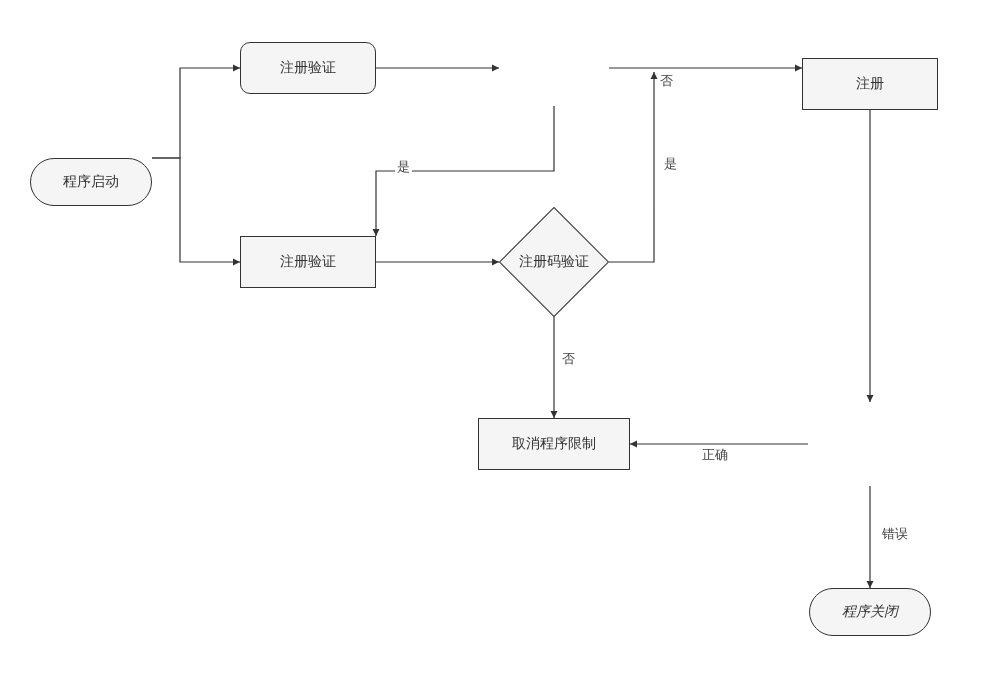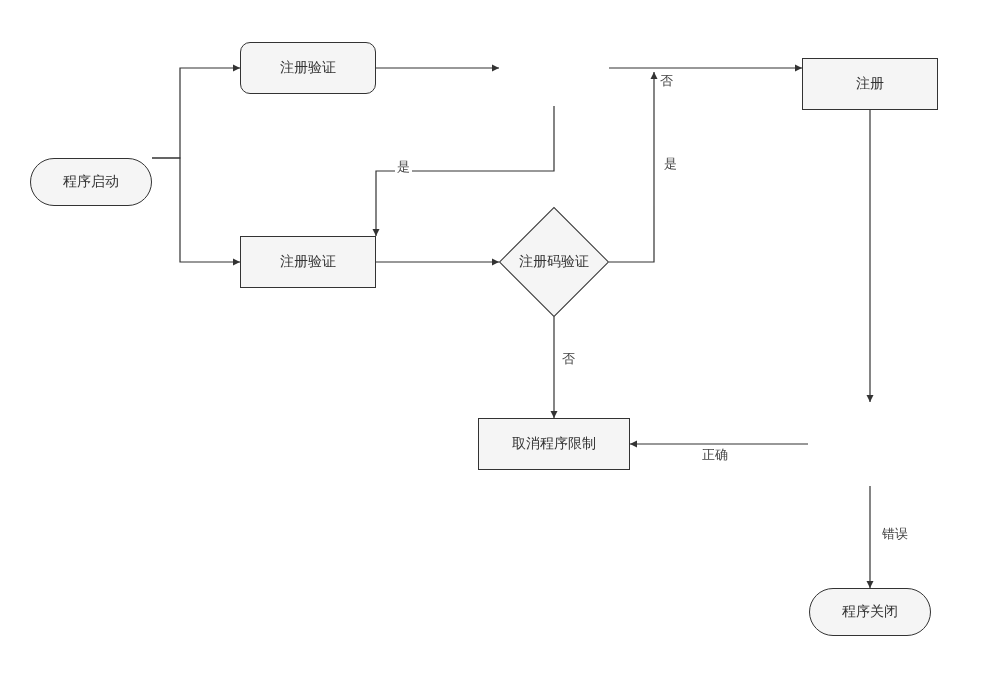--- a/index.html
+++ b/index.html
@@ -135,21 +135,21 @@
   <div class="decision-wrap" style="left:515px; top:223px; width:78px; height:78px;">
     <div class="decision"></div>
     <span class="decision-label">注册码验证</span>
   </div>
 
   <div class="node process" style="left:478px; top:418px; width:152px; height:52px;">
     <span>取消程序限制</span>
   </div>
 
 
-  <div class="node terminator" style="left:809px; top:588px; width:122px; height:48px;">
+  <div class="node terminator" style="left:809px; top:588px; width:122px; height:48px;font-style:italic;">
     <span>程序关闭</span>
   </div>
 
   <div class="edge-label" style="left:658px; top:72px;">否</div>
 
   <div class="edge-label" style="left:395px; top:158px;">是</div>
 
   <div class="edge-label" style="left:662px; top:155px;">是</div>
 
   <div class="edge-label" style="left:560px; top:350px;">否</div>

